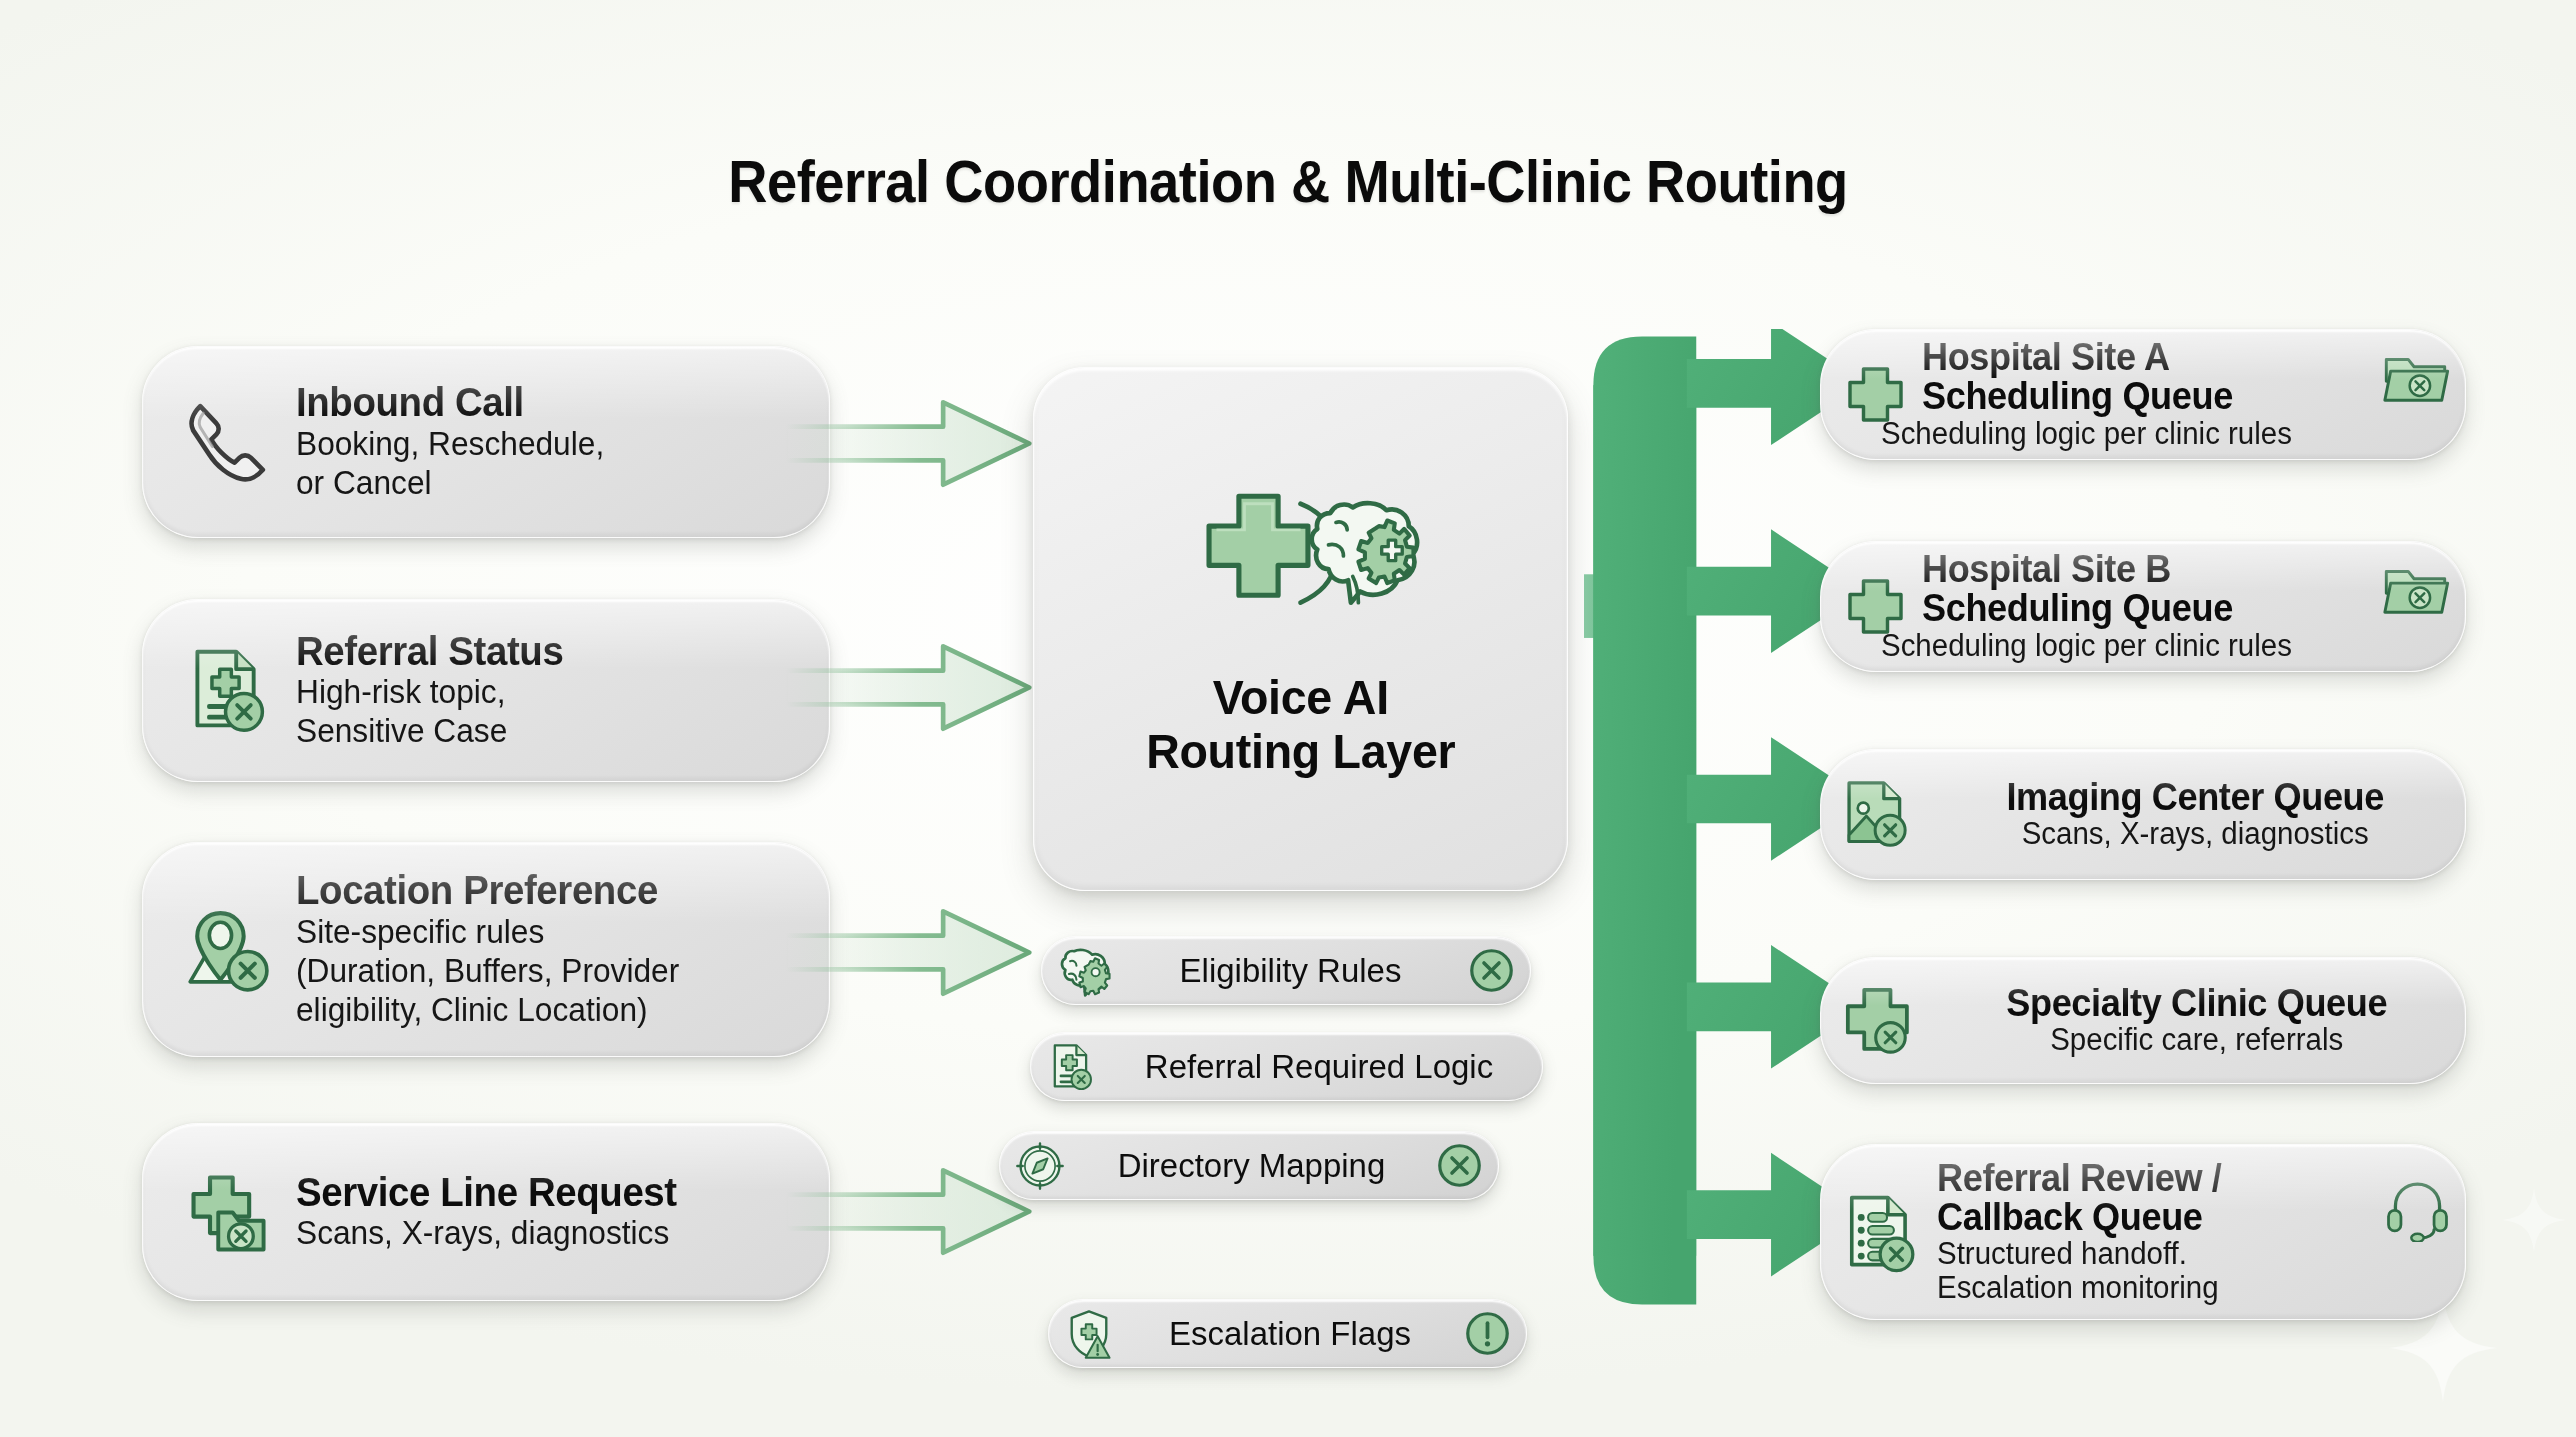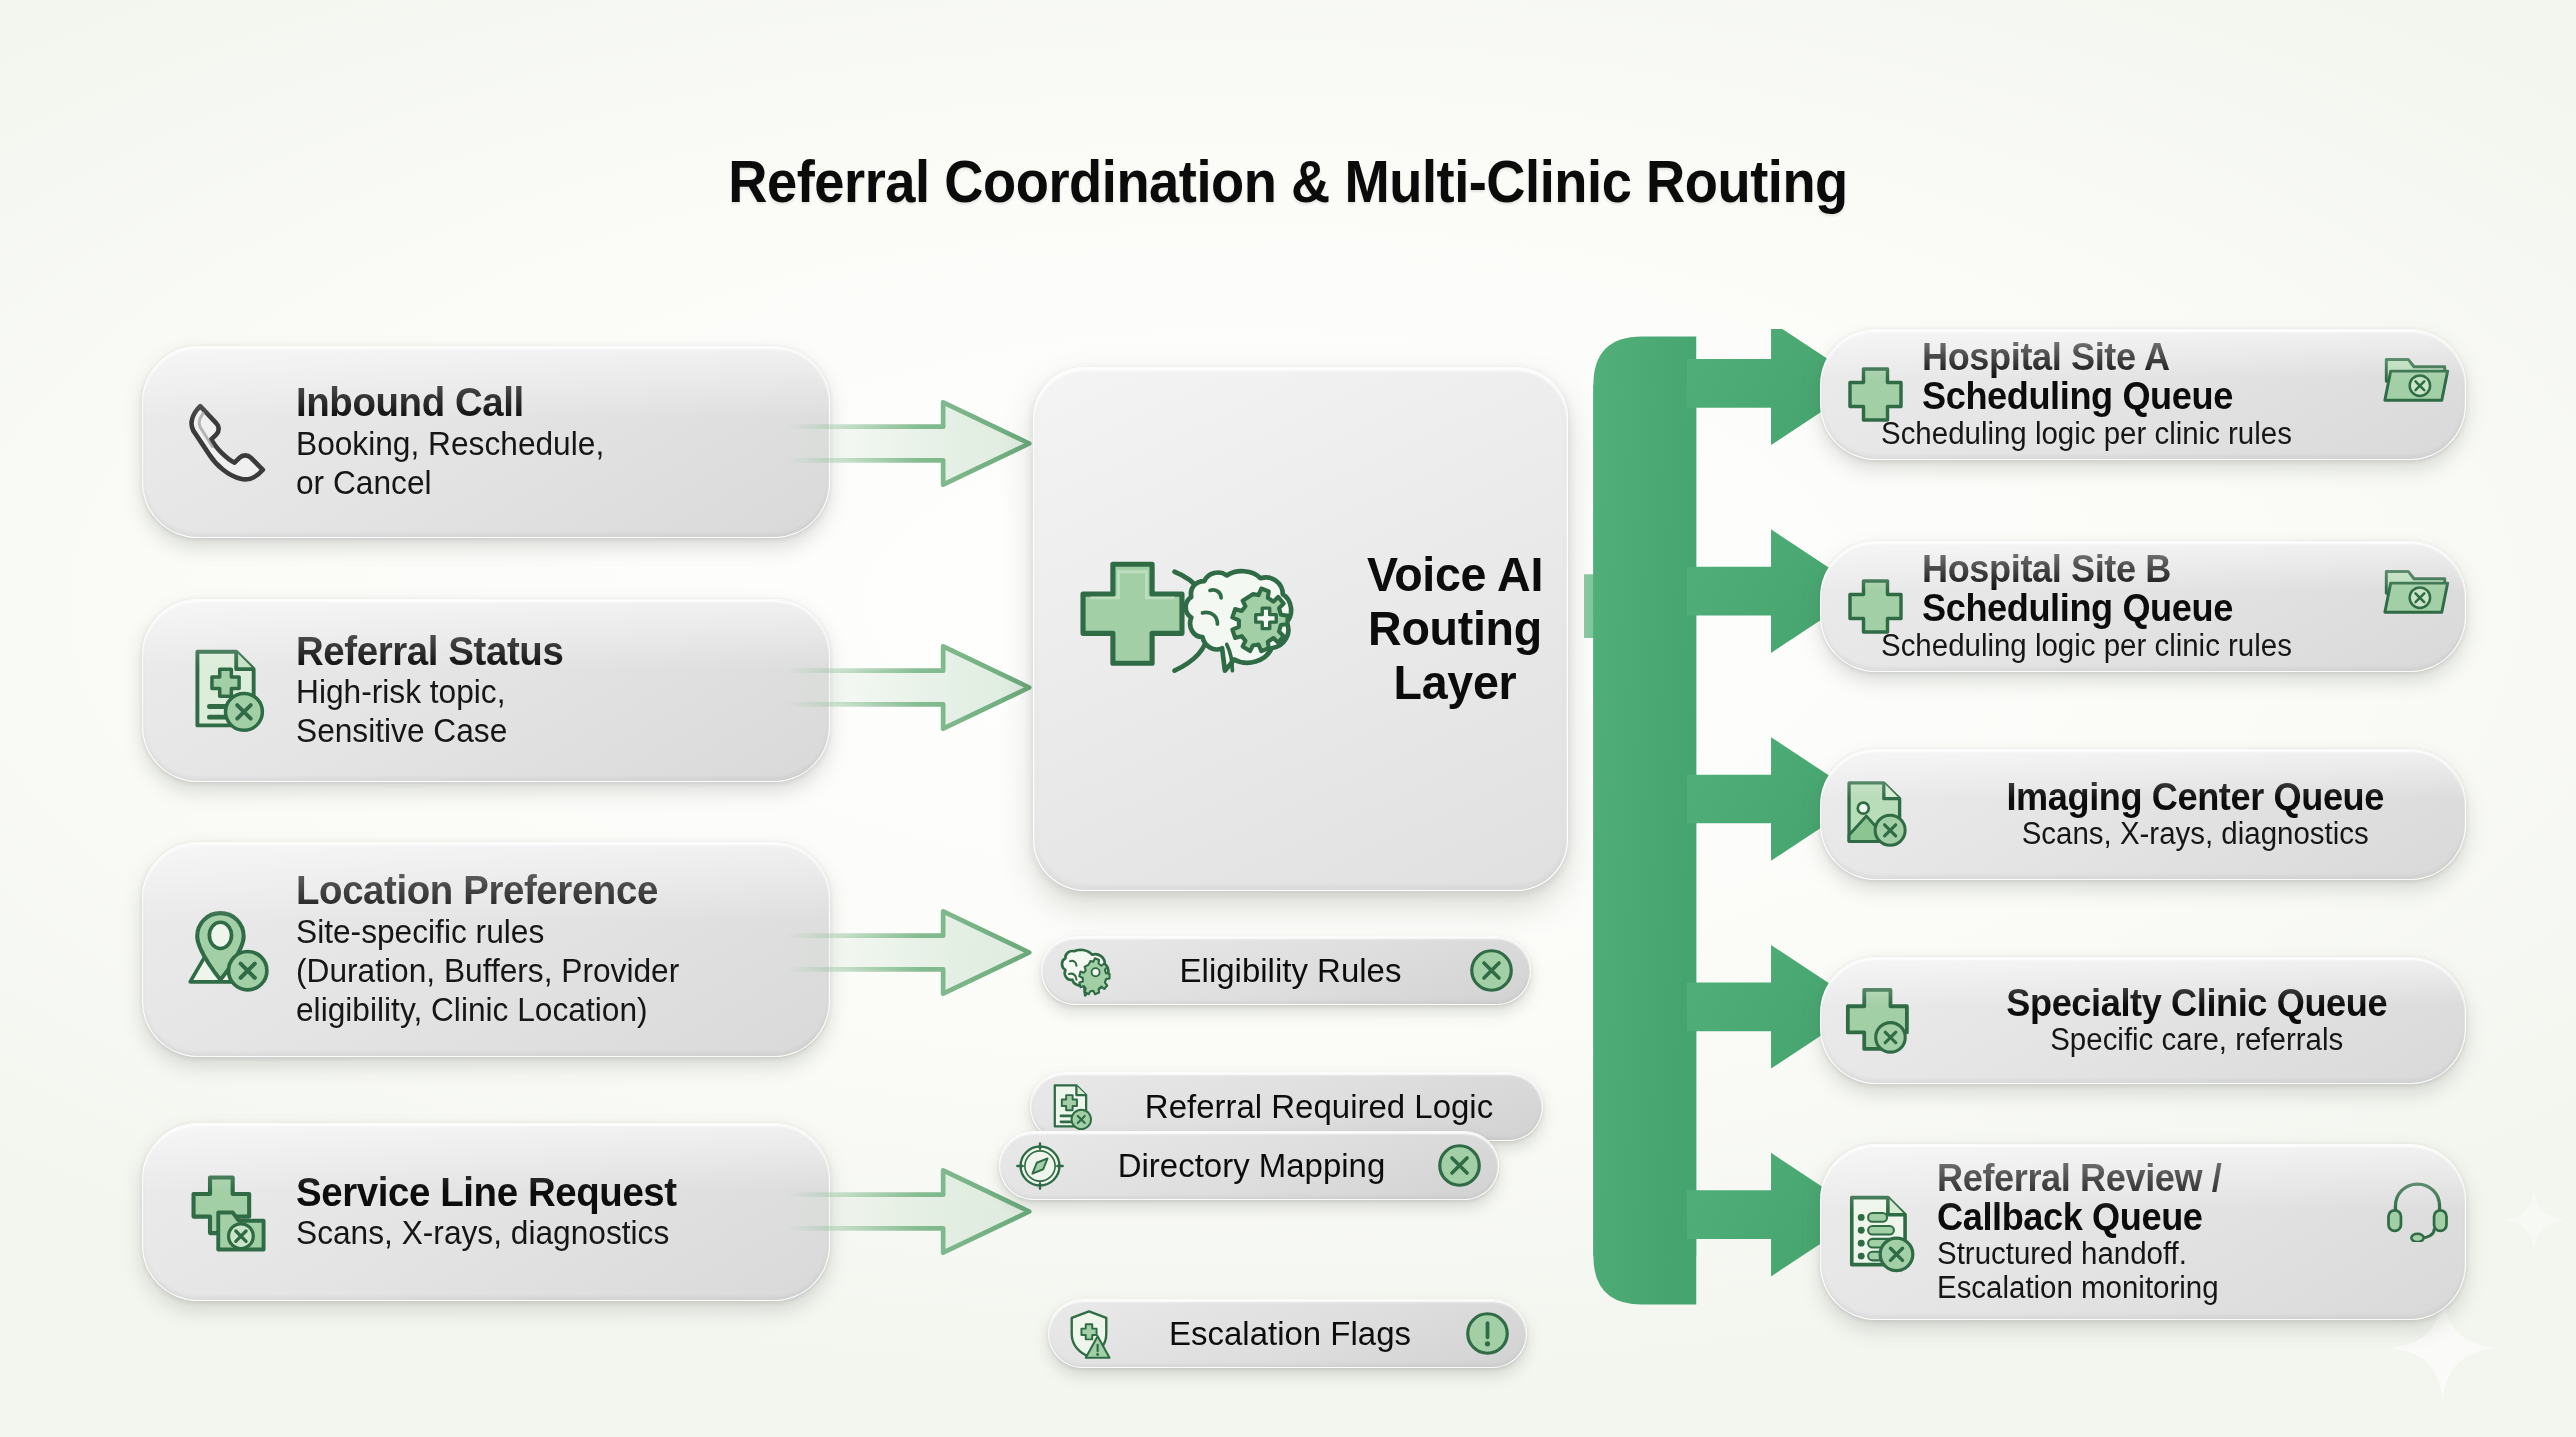--- a/index.html
+++ b/index.html
@@ -103,21 +103,21 @@
     height: 524px;
     border-radius: 52px;
     background: linear-gradient(155deg, #f4f4f4 0%, #eaeaea 50%, #e0e0e0 100%);
     box-shadow:
       0 15px 32px rgba(90,95,88,.22),
       0 3.7px 8.4px rgba(90,95,88,.14),
       inset 0 2.8px 2.8px rgba(255,255,255,.95),
       inset 0 -3.7px 6.6px rgba(0,0,0,.05);
     border: 0.9px solid rgba(255,255,255,.85);
     display: flex;
-    flex-direction: row;
+    flex-direction: column;
     align-items: center;
     justify-content: center;
     gap: 28px;
   }
   .hub-label {
     font-size: 49px;
     font-weight: 700;
     line-height: 1.1;
     text-align: center;
     color: #0c0c0c;
@@ -348,21 +348,21 @@
   </span>
   <span class="chip-label">Eligibility Rules</span>
   <span style="display:flex;">
     <svg width="47" height="47" viewBox="0 0 50 50">
       <circle cx="25" cy="25" r="21" fill="#a3cfa6" stroke="#2f6b45" stroke-width="3.4"></circle>
       <path d="M17 17 L33 33 M33 17 L17 33" stroke="#2f6b45" stroke-width="3.8" stroke-linecap="round"></path>
     </svg>
   </span>
 </div>
 
-<div class="chip" style="left:1030px; top:1072px; width:513px;">
+<div class="chip" style="left:1030px; top:1032px; width:513px;">
   <span style="display:flex;">
     <svg width="54" height="54" viewBox="0 0 100 100" fill="none">
       <path d="M20 10 H60 L78 28 V86 H20 Z" fill="#eef6ec" stroke="#2f6b45" stroke-width="4.2" stroke-linejoin="round"></path>
       <path d="M60 10 V28 H78" fill="#d5eacf" stroke="#2f6b45" stroke-width="4.2" stroke-linejoin="round"></path>
       <path d="M33 36 H41 V28 H53 V36 H61 V48 H53 V56 H41 V48 H33 Z" fill="#a3cfa6" stroke="#2f6b45" stroke-width="3.6" stroke-linejoin="round"></path>
       <rect x="29" y="64" width="32" height="5" rx="2" fill="#2f6b45"></rect>
       <rect x="29" y="75" width="26" height="5" rx="2" fill="#2f6b45"></rect>
       <circle cx="69" cy="73" r="18" fill="#a3cfa6" stroke="#2f6b45" stroke-width="3.6"></circle>
       <path d="M62.5 66.5 L75.5 79.5 M75.5 66.5 L62.5 79.5" stroke="#2f6b45" stroke-width="3.8" stroke-linecap="round"></path>
     </svg>

